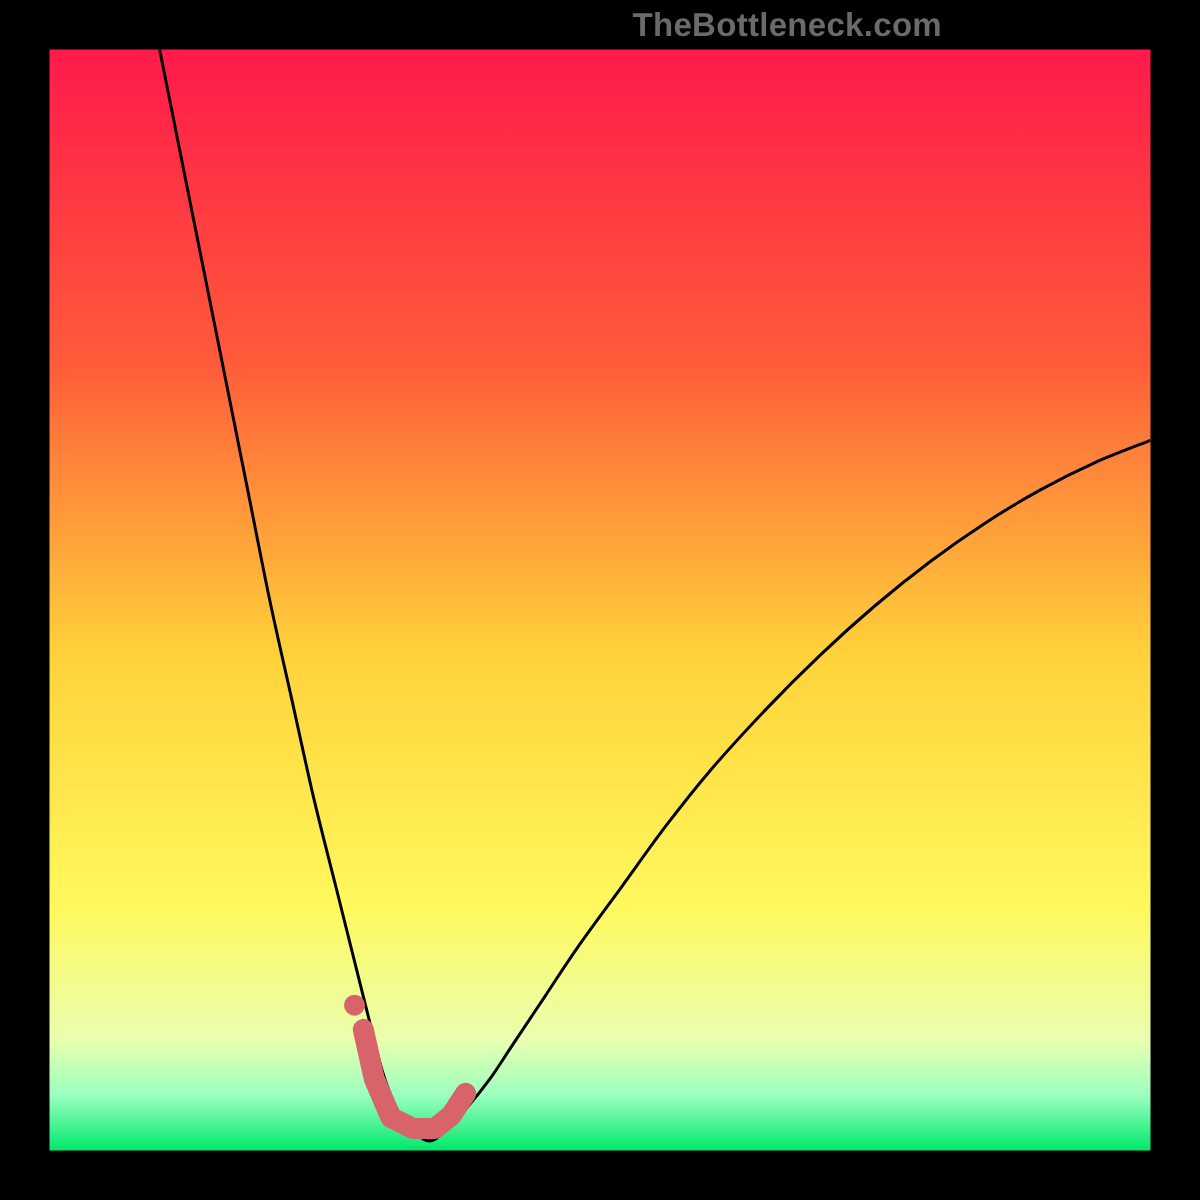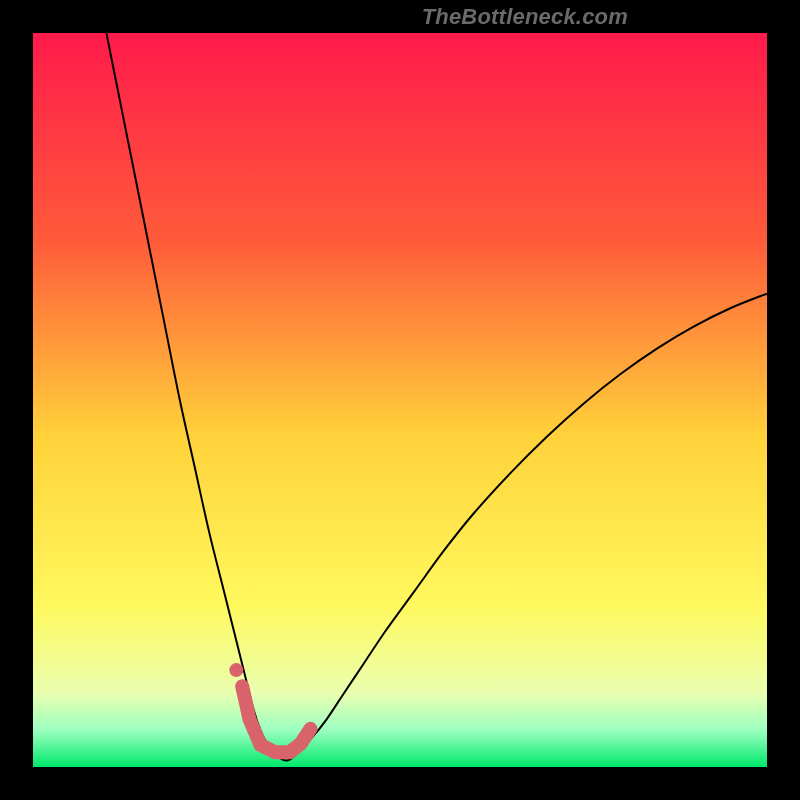--- a/index.html
+++ b/index.html
@@ -11,21 +11,20 @@
     overflow: hidden;
     font-family: Arial, Helvetica, sans-serif;
   }
   .frame {
     position: absolute;
     top: 0;
     left: 0;
     width: 644px;
     height: 800px;
     background: #000;
-    font-style: italic;
   }
   .watermark {
     position: absolute;
     top: 4px;
     right: 16px;
     color: #6a6a6a;
     font-size: 22px;
     font-weight: 600;
     letter-spacing: 0.2px;
     user-select: none;

